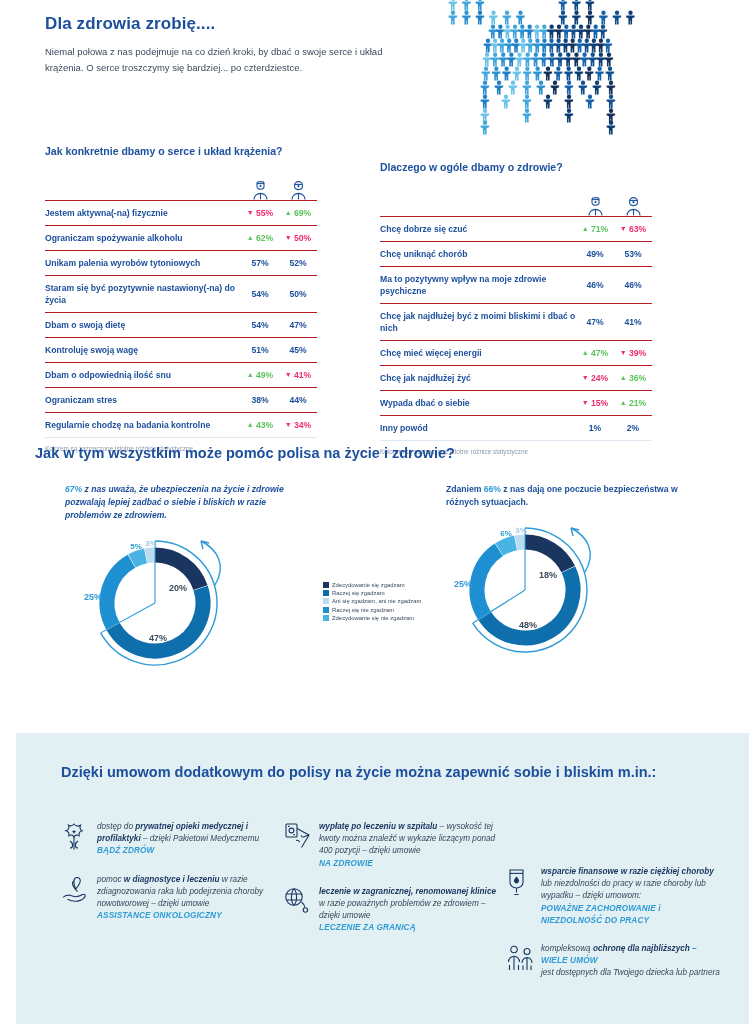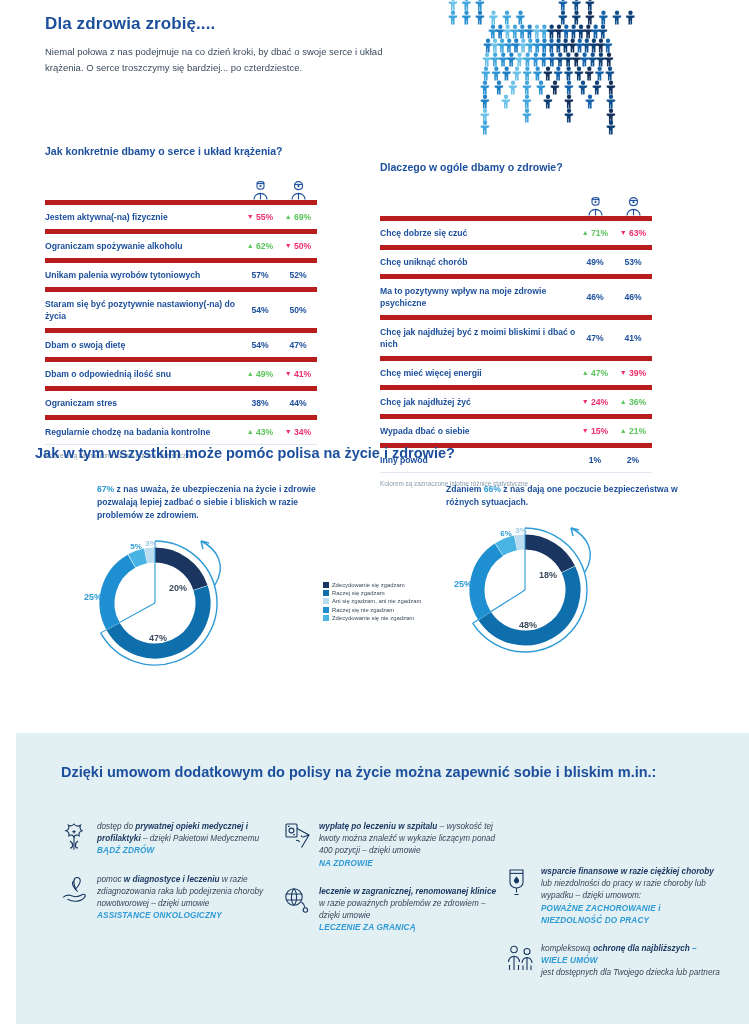--- a/index.html
+++ b/index.html
@@ -26,42 +26,42 @@
   
   .tables { position: relative; }
   .tbl { position: absolute; }
   .tbl.left  { left: 45px;  top: 0; width: 272px; }
   .tbl.right { left: 380px; top: 16px; width: 272px; }
   .tbl-title { font-size: 10.5px; font-weight: bold; color: #1c4f9c; margin-bottom: 19px; }
   .tbl-head { display: flex; align-items: flex-end; justify-content: flex-end; height: 24px; }
   .tbl-head .ic { width: 38px; text-align: center; }
   .tbl-head svg { display: block; margin: 0 auto; }
   table { width: 100%; border-collapse: collapse; }
-  td { padding: 6px 0; font-size: 8.6px; color: #1c4f9c; border-top: 5px solid #b91c1c; line-height: 12px; }
+  td { padding: 6px 0; font-size: 8.6px; color: #1c4f9c; border-top: 1px solid #b91c1c; line-height: 12px; }
   tr:last-child td { border-bottom: 1px solid #dfe8f2; }
   td.lab { font-weight: bold; }
   td.val { width: 38px; text-align: center; font-weight: bold; white-space: nowrap; }
   .val.neutral { color: #1c4f9c; }
   .val.up   { color: #5cc45c; }
   .val.down { color: #ef2f6b; }
   .val .arr { font-size: 7px; vertical-align: 1px; }
   .tbl-note { margin-top: 7px; font-size: 6.4px; color: #8b9bad; }
 
   
   .donuts { position: relative; }
   .donut-heading {
     position: absolute; left: 35px; top: 0;
     font-size: 14.5px; font-weight: bold; color: #1c4f9c;
   }
   .d-block { position: absolute; top: 38px; }
   .d-block.one { left: 45px;  width: 300px; }
   .d-block.two { left: 420px; width: 300px; }
   .d-cap { font-size: 8.6px; line-height: 13px; color: #1c4f9c; font-weight: bold; }
   .d-cap .pc { color: #2e9bd6; }
-  .d-cap.c1 { margin-left: 52px; width: 240px; }
+  .d-cap.c1 { margin-left: 20px; width: 240px; font-style: italic; }
   .d-cap.c2 { margin-left: 26px; width: 250px; }
   .d-svg { margin-top: 6px; }
   .legend { position: absolute; left: 323px; top: 137px; }
   .legend .row { display: flex; align-items: center; margin-bottom: 2.2px; }
   .legend .sw { width: 6px; height: 6px; margin-right: 3px; flex: none; }
   .legend .lb { font-size: 5.9px; color: #3a4a5c; white-space: nowrap; }
 
   
   .band {
     position: absolute; left: 16px; top: 733px; width: 749px; height: 291px;
@@ -563,20 +563,25 @@
               <td class="lab">Staram się być pozytywnie nastawiony(-na) do życia</td>
               <td class="val neutral">54%</td>
               <td class="val neutral">50%</td>
             </tr>
             <tr>
               <td class="lab">Dbam o swoją dietę</td>
               <td class="val neutral">54%</td>
               <td class="val neutral">47%</td>
             </tr>
             <tr>
+              <td class="lab">Kontroluję swoją wagę</td>
+              <td class="val neutral">51%</td>
+              <td class="val neutral">45%</td>
+            </tr>
+            <tr>
               <td class="lab">Dbam o odpowiednią ilość snu</td>
               <td class="val up"><span class="arr">▲</span> 49%</td>
               <td class="val down"><span class="arr">▼</span> 41%</td>
             </tr>
             <tr>
               <td class="lab">Ograniczam stres</td>
               <td class="val neutral">38%</td>
               <td class="val neutral">44%</td>
             </tr>
             <tr>

